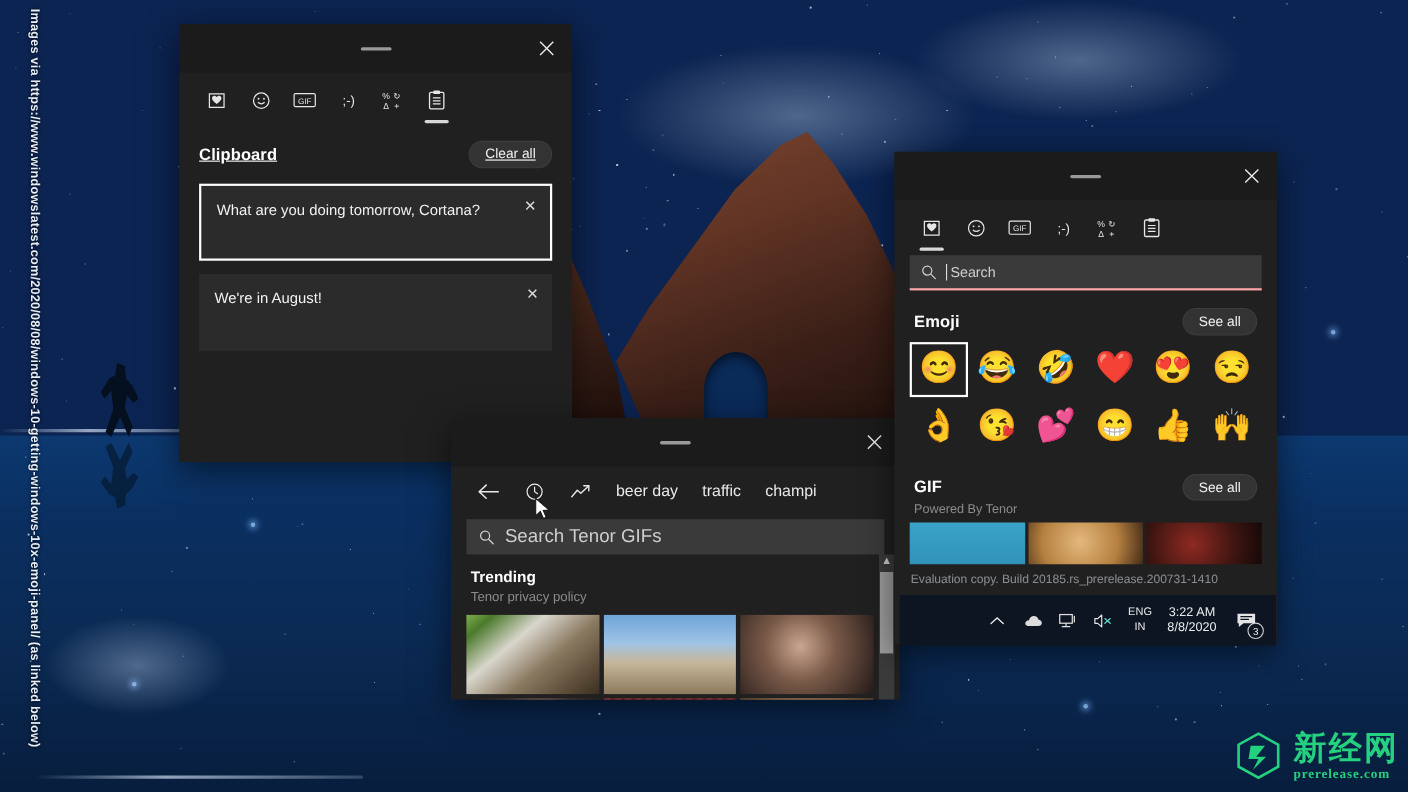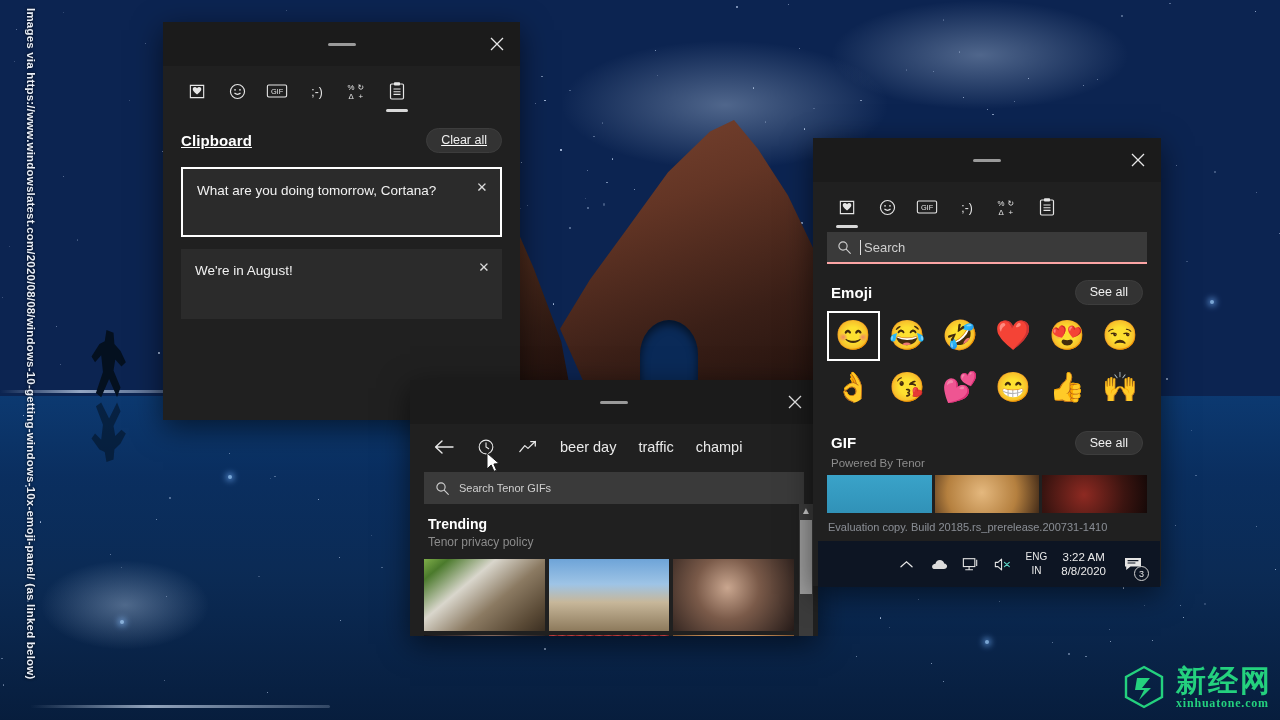--- a/index.html
+++ b/index.html
@@ -186,21 +186,21 @@
   .gif-tabs {
     display: flex; align-items: center; height: 46px; padding: 0 8px 0 14px;
     gap: 2px; overflow: hidden; white-space: nowrap;
   }
   .gif-tabs .icnbtn { width: 40px; height: 38px; display:flex; align-items:center; justify-content:center; color:#e9e9e9; }
   .gif-tabs .txttab { font-size: 14.5px; color: #e9e9e9; padding: 0 10px; }
   .gif-search {
     margin: 2px 14px 0 14px; height: 32px; background: #3a3a3a;
     display: flex; align-items: center; gap: 9px; padding: 0 11px;
   }
-  .gif-search .ph { font-size: 11px; color: #cfcfcf; }
+  .gif-search .ph { font-size: 17px; color: #cfcfcf; }
   .gif-body { position: relative; }
   .trend-title { font-size: 14px; font-weight: 700; padding: 12px 18px 0 18px; }
   .trend-sub { font-size: 12px; color: #8b8b8b; padding: 3px 18px 0 18px; }
   .thumb-grid {
     display: grid; grid-template-columns: repeat(3, 1fr);
     gap: 4px; padding: 10px 24px 0 14px;
   }
   .thumb { width: 100%; height: 72px; background-size: cover; }
   .vscroll {
     position: absolute; right: 5px; top: 0; width: 14px; bottom: 0;
@@ -814,17 +814,17 @@
     </svg>
   </div>
 
   <div class="logo">
     <svg class="logo-mark" viewBox="0 0 48 48">
       <path d="M24 3 L42 13 V33 L24 43 L6 33 V13 Z" fill="none" stroke="#24d17e" stroke-width="2.4"></path>
       <path d="M17 14 L30 14 L22 24 L31 24 L19 36 L24 26 L15 26 Z" fill="#24d17e"></path>
     </svg>
     <div class="logo-txt">
       <div class="logo-cn">新经网</div>
-      <div class="logo-en">xinhuatone.com</div>
+      <div class="logo-en">prerelease.com</div>
     </div>
   </div>
 
 </div>
 
 </body></html>

